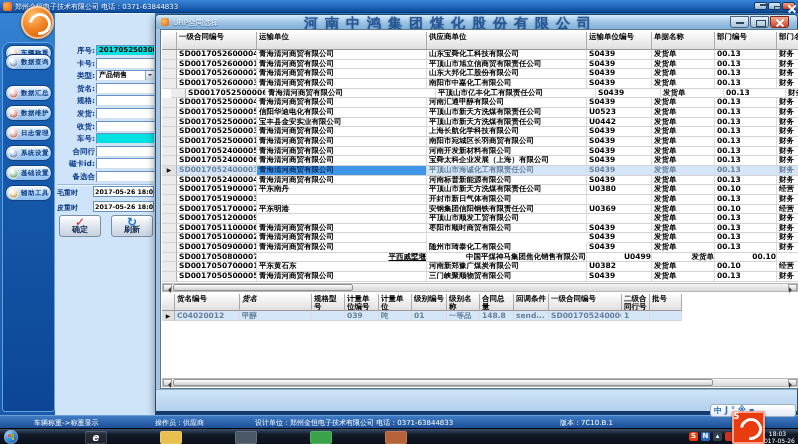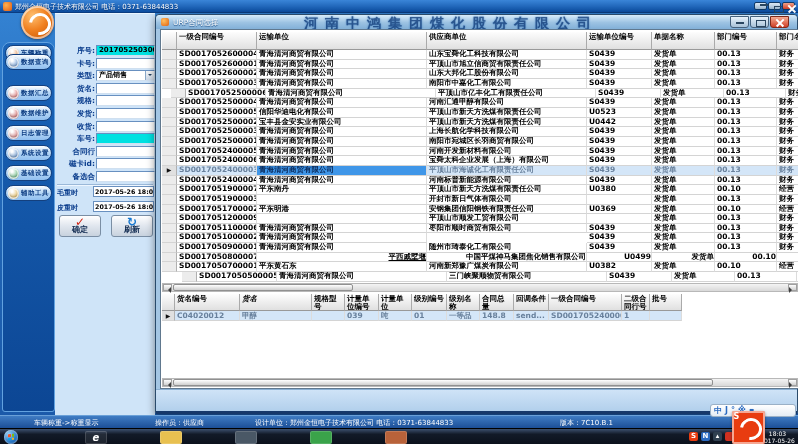--- a/index.html
+++ b/index.html
@@ -439,21 +439,21 @@
           <div class="g-row" style="height: 9.67px;">
             <div class="gcell selcol" style="width: 15px; font-size: 6px; line-height: 8.67px;"></div>
             <div class="gcell" style="width: 80px; line-height: 8.67px;">SD0017050700001</div>
             <div class="gcell" style="width: 170px; line-height: 8.67px;">平东黄石东</div>
             <div class="gcell" style="width: 160px; line-height: 8.67px;">河南新郑豫广煤炭有限公司</div>
             <div class="gcell" style="width: 65px; line-height: 8.67px;">U0382</div>
             <div class="gcell" style="width: 63px; line-height: 8.67px;">发货单</div>
             <div class="gcell" style="width: 62px; line-height: 8.67px;">00.10</div>
             <div class="gcell" style="width: 90px; line-height: 8.67px;">经营</div>
           </div>
-          <div class="g-row" style="height: 9.67px; padding-left: 20px;">
+          <div class="g-row" style="height: 9.67px;">
             <div class="gcell selcol" style="width: 15px; font-size: 6px; line-height: 8.67px;"></div>
             <div class="gcell" style="width: 80px; line-height: 8.67px;">SD0017050500005</div>
             <div class="gcell" style="width: 170px; line-height: 8.67px;">青海清河商贸有限公司</div>
             <div class="gcell" style="width: 160px; line-height: 8.67px;">三门峡聚顺物贸有限公司</div>
             <div class="gcell" style="width: 65px; line-height: 8.67px;">S0439</div>
             <div class="gcell" style="width: 63px; line-height: 8.67px;">发货单</div>
             <div class="gcell" style="width: 62px; line-height: 8.67px;">00.13</div>
             <div class="gcell" style="width: 90px; line-height: 8.67px;">财务</div>
           </div>
         </div>

